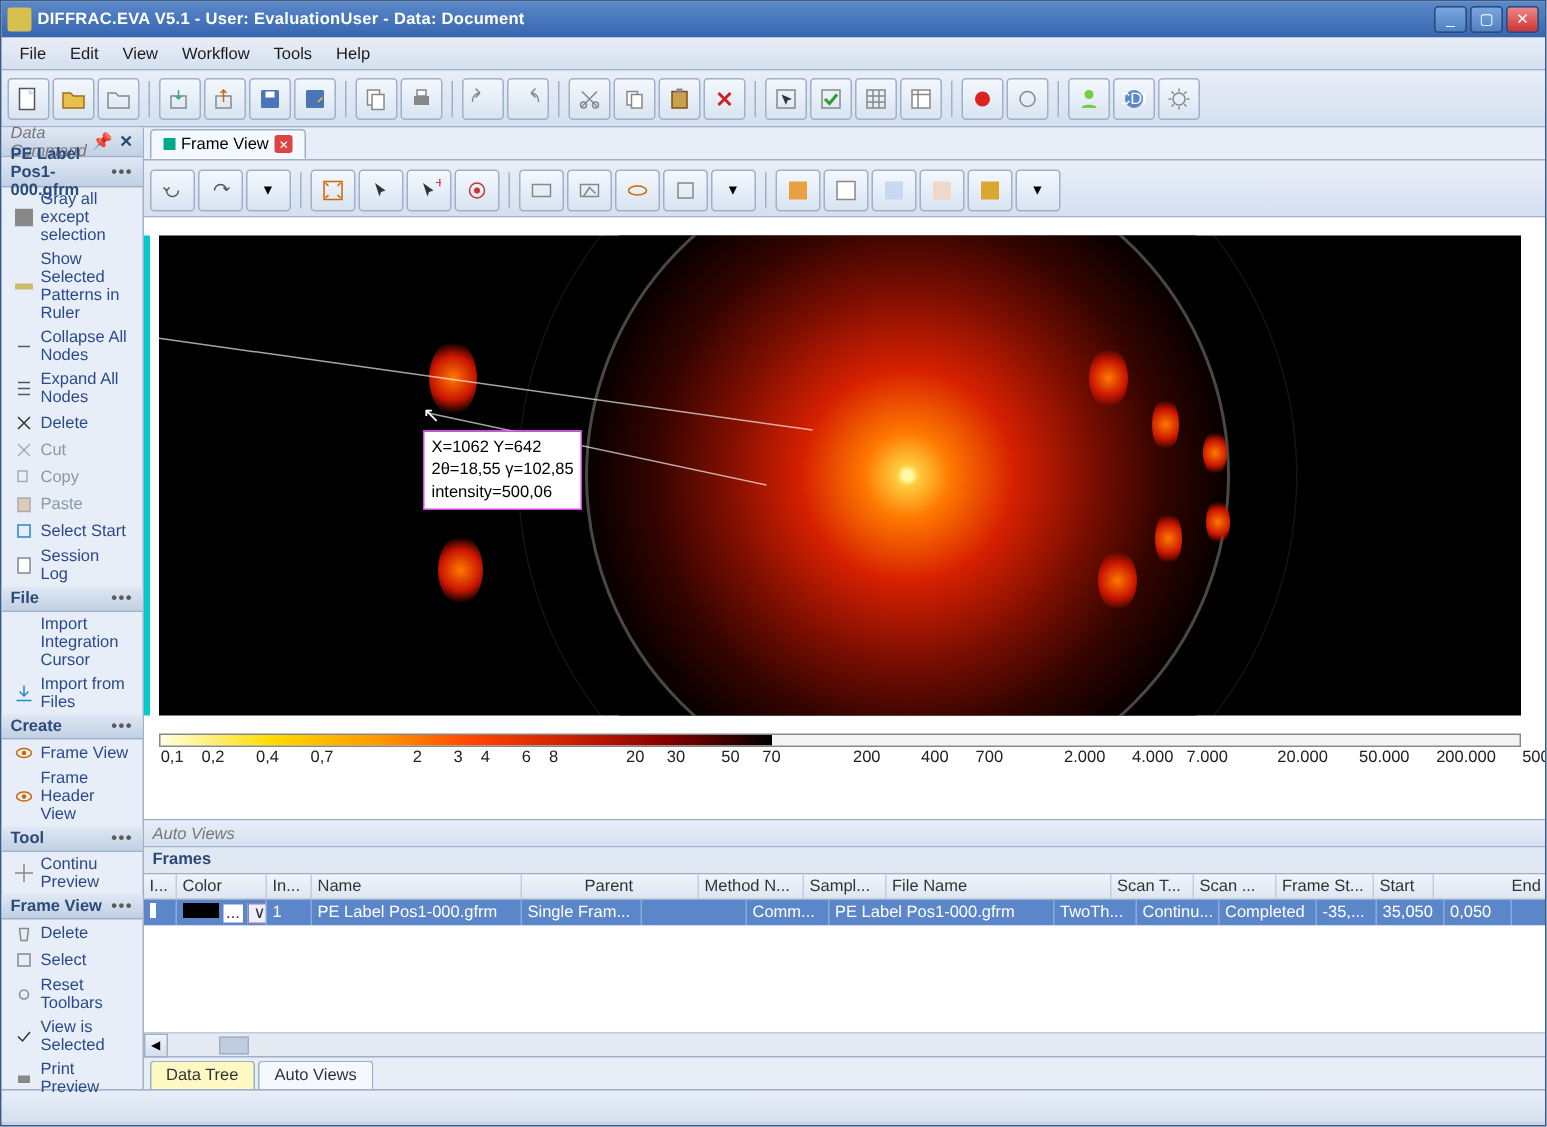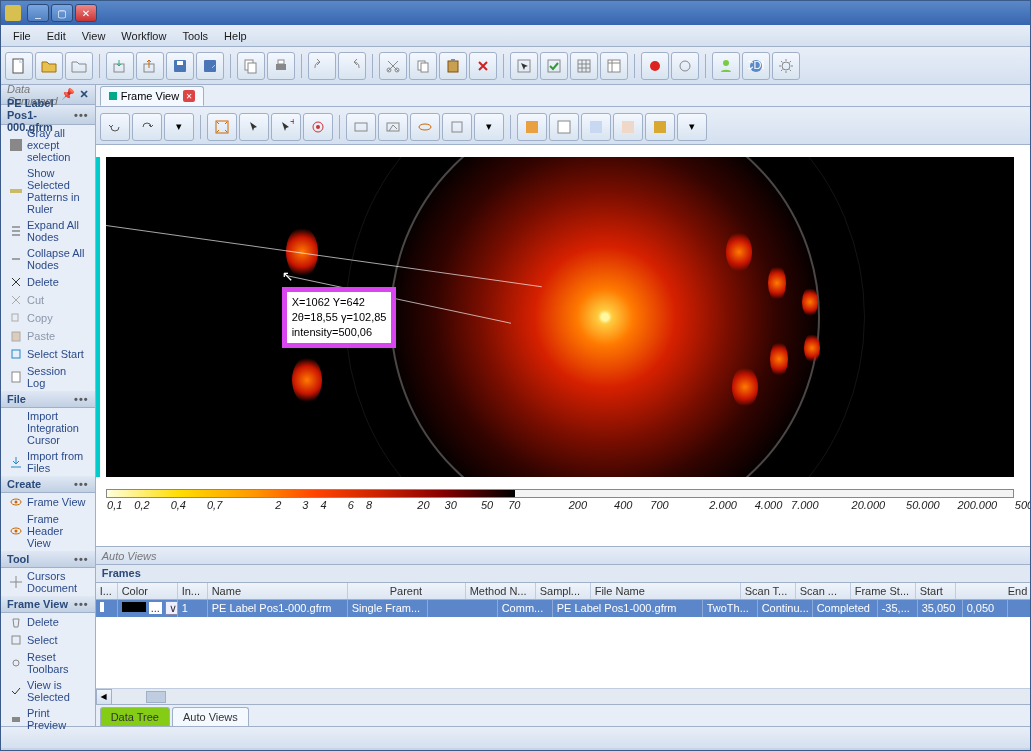--- a/index.html
+++ b/index.html
@@ -32,49 +32,50 @@
 .frame-toolbar { height:36px; background:linear-gradient(#e8eef7,#d4e0f0); border-bottom:1px solid #a0b0c8; display:flex; align-items:center; gap:2px; padding:0 4px; margin-top:2px; }
 .ftbtn { width:30px; height:28px; background:linear-gradient(#f4f8ff,#d8e4f0); border:1px solid #a0b0c8; border-radius:3px; display:flex; align-items:center; justify-content:center; }
 .plot-area { flex:1; background:#fff; position:relative; display:flex; }
 .plot-pane { position:relative; flex:1; }
 .diffraction { position:absolute; left:10px; right:80px; top:12px; height:320px; background:#000; overflow:hidden; }
 .glow { position:absolute; width:500px; height:500px; left:55%; top:50%; transform:translate(-50%,-50%); background:radial-gradient(circle at center, #fff8a0 0 1%, #ffcc40 2%, #ff7a00 8%, #d62000 20%, #7a0e00 35%, #330400 48%, #000 62%); border-radius:50%; }
 .ringbright { position:absolute; width:430px; height:430px; left:55%; top:50%; transform:translate(-50%,-50%); border-radius:50%; border:2px solid rgba(255,255,255,0.28); }
 .ring2 { position:absolute; width:520px; height:520px; left:55%; top:50%; transform:translate(-50%,-50%); border-radius:50%; border:1px solid rgba(255,255,255,0.08); }
 .spot { position:absolute; background:radial-gradient(circle,#ff7a00 0,#c91500 50%,transparent 80%); border-radius:50%; }
 .cursor-line { position:absolute; height:1px; background:rgba(255,255,255,0.65); transform-origin:left center; }
-.tooltip-box { position:absolute; background:#fff; border:5px solid #d946ef; padding:3px 5px; font-size:10px; line-height:1.35; white-space:nowrap; }
+.tooltip-box { position:absolute; background:#fff; border:1px solid #d946ef; padding:3px 5px; font-size:10px; line-height:1.35; white-space:nowrap; }
 .mouse-cursor { position:absolute; color:#fff; font-size:14px; pointer-events:none; }
 .colorbar { position:absolute; right:36px; top:12px; width:14px; height:360px; background:linear-gradient(to top,#000 0%, #300 10%, #800 20%, #c20 30%, #f40 40%, #f90 60%, #fd0 80%, #ff6 90%, #ffffe0 100%); }
 .cbar-ticks { position:absolute; right:12px; top:12px; height:360px; width:22px; }
 .cbar-ticks span { position:absolute; right:0; font-size:9px; color:#222; }
 .hscale-wrap { position:absolute; left:10px; right:80px; top:344px; height:26px; }
 .hscale-bar { height:9px; background:linear-gradient(to right, #ffffe0 0%, #fd0 8%, #f90 16%, #f40 23%, #c20 30%, #800 37%, #300 42%, #000 45%, #f4f4f4 45%, #f4f4f4 100%); border:1px solid #888; }
 .hscale-ticks { position:relative; height:16px; margin-top:1px; font-size:9px; color:#222; }
-.hscale-ticks span { position:absolute; transform:translateX(-50%);font-style:italic; }
+.hscale-ticks span { position:absolute; transform:translateX(-50%); }
 .autoviews { height:180px; border-top:1px solid #a0b0c8; display:flex; flex-direction:column; }
 .av-header { height:18px; background:linear-gradient(#e8eef7,#d4e0f0); padding:2px 6px; font-style:italic; color:#777; display:flex; align-items:center; border-bottom:1px solid #a0b0c8; }
 .frames-hdr { height:18px; padding:2px 6px; background:#e0e8f4; font-weight:bold; color:#2a4a7a; border-bottom:1px solid #a0b0c8; }
 .table { font-size:11px; }
 .thead { display:flex; background:linear-gradient(#f0f4fa,#dce6f2); border-bottom:1px solid #a0b0c8; }
 .th { padding:2px 4px; border-right:1px solid #c0cde0; color:#333; overflow:hidden; white-space:nowrap; }
 .trow { display:flex; background:#5b86c9; color:#fff; }
 .td { padding:2px 4px; border-right:1px solid rgba(255,255,255,0.3); overflow:hidden; white-space:nowrap; }
 .hscroll { height:16px; background:#e4eaf2; border-top:1px solid #c0cde0; display:flex; align-items:center; position:relative; }
 .hscroll .arrow { width:16px; height:16px; background:linear-gradient(#f0f4fa,#d4e0f0); border:1px solid #a0b0c8; display:flex; align-items:center; justify-content:center; font-size:8px; }
 .bottom-tabs { height:22px; display:flex; align-items:flex-end; padding:0 4px; border-top:1px solid #a0b0c8; }
-.btab { padding:3px 10px; background:#84cc16; border:1px solid #a0b0c8; border-bottom:none; margin-right:2px; border-radius:3px 3px 0 0; color:#333; }
+.btab { padding:3px 10px; background:#fef9c3; border:1px solid #a0b0c8; border-bottom:none; margin-right:2px; border-radius:3px 3px 0 0; color:#333; }
 .btab.active { background:#f4f8ff; }
 .statusbar { height:22px; background:linear-gradient(#e8eef7,#d4e0f0); border-top:1px solid #a0b0c8; }
 </style>
 </head>
 <body>
 
 <div class="titlebar">
   <div class="icon"></div>
+  <div class="title">DIFFRAC.EVA V5.1 - User: EvaluationUser - Data: Document</div>
   <div class="win-btn">_</div>
   <div class="win-btn">▢</div>
   <div class="win-btn win-x">✕</div>
 </div>
 
 <div class="menubar">
   <span>File</span>
   <span>Edit</span>
   <span>View</span>
   <span>Workflow</span>
@@ -254,32 +255,32 @@
         <span class="sicon">
           <svg viewBox="0 0 12 12">
             <rect x="0" y="4" width="12" height="4" fill="#cb6"></rect>
           </svg>
         </span>
         <span>Show Selected Patterns in Ruler</span>
       </div>
     <div class="sidebar-item">
         <span class="sicon">
           <svg viewBox="0 0 12 12">
+            <path d="M2 6h8" stroke="#555"></path>
+          </svg>
+        </span>
+        <span>Collapse All Nodes</span>
+      </div>
+    <div class="sidebar-item">
+        <span class="sicon">
+          <svg viewBox="0 0 12 12">
             <path d="M2 2h8M2 6h8M2 10h8" stroke="#555"></path>
           </svg>
         </span>
         <span>Expand All Nodes</span>
-      </div>
-    <div class="sidebar-item">
-        <span class="sicon">
-          <svg viewBox="0 0 12 12">
-            <path d="M2 6h8" stroke="#555"></path>
-          </svg>
-        </span>
-        <span>Collapse All Nodes</span>
       </div>
     <div class="sidebar-item">
         <span class="sicon">
           <svg viewBox="0 0 12 12">
             <path d="M2 2l8 8M10 2l-8 8" stroke="#333"></path>
           </svg>
         </span>
         <span>Delete</span>
       </div>
     <div class="sidebar-item disabled">
@@ -366,21 +367,21 @@
     <div class="panel-title">
         <span>Tool</span>
         <span class="dots">•••</span>
       </div>
     <div class="sidebar-item">
         <span class="sicon">
           <svg viewBox="0 0 12 12">
             <path d="M6 0v12M0 6h12" stroke="#888"></path>
           </svg>
         </span>
-        <span>Cursors Document</span>
+        <span>Continu Preview</span>
       </div>
 
     <div class="panel-title">
         <span>Frame View</span>
         <span class="dots">•••</span>
       </div>
     <div class="sidebar-item">
         <span class="sicon">
           <svg viewBox="0 0 12 12">
             <path d="M3 3h6l-1 8H4z" fill="none" stroke="#888"></path>

